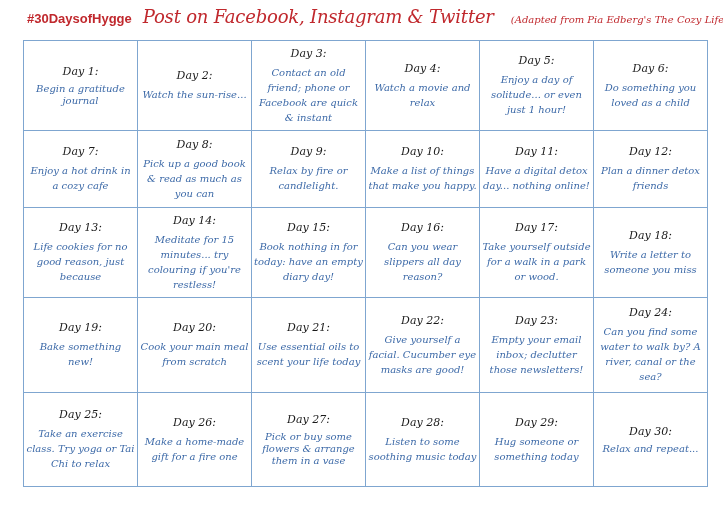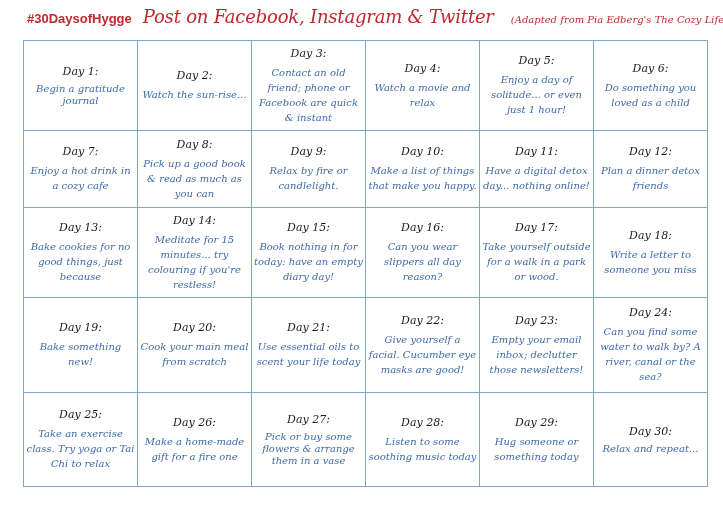--- a/index.html
+++ b/index.html
@@ -143,21 +143,21 @@
           <span class="day-text">Have a digital detox day... nothing online!</span>
         </td>
       <td>
           <span class="day-label">Day 12:</span>
           <span class="day-text">Plan a dinner detox friends</span>
         </td>
     </tr>
     <tr class="row-2">
       <td>
           <span class="day-label">Day 13:</span>
-          <span class="day-text">Bake cookies for no good things, just because</span>
+          <span class="day-text">Life cookies for no good reason, just because</span>
         </td>
       <td>
           <span class="day-label">Day 14:</span>
           <span class="day-text">Meditate for 15 minutes... try colouring if you're restless!</span>
         </td>
       <td>
           <span class="day-label">Day 15:</span>
           <span class="day-text">Book nothing in for today: have an empty diary day!</span>
         </td>
       <td>

